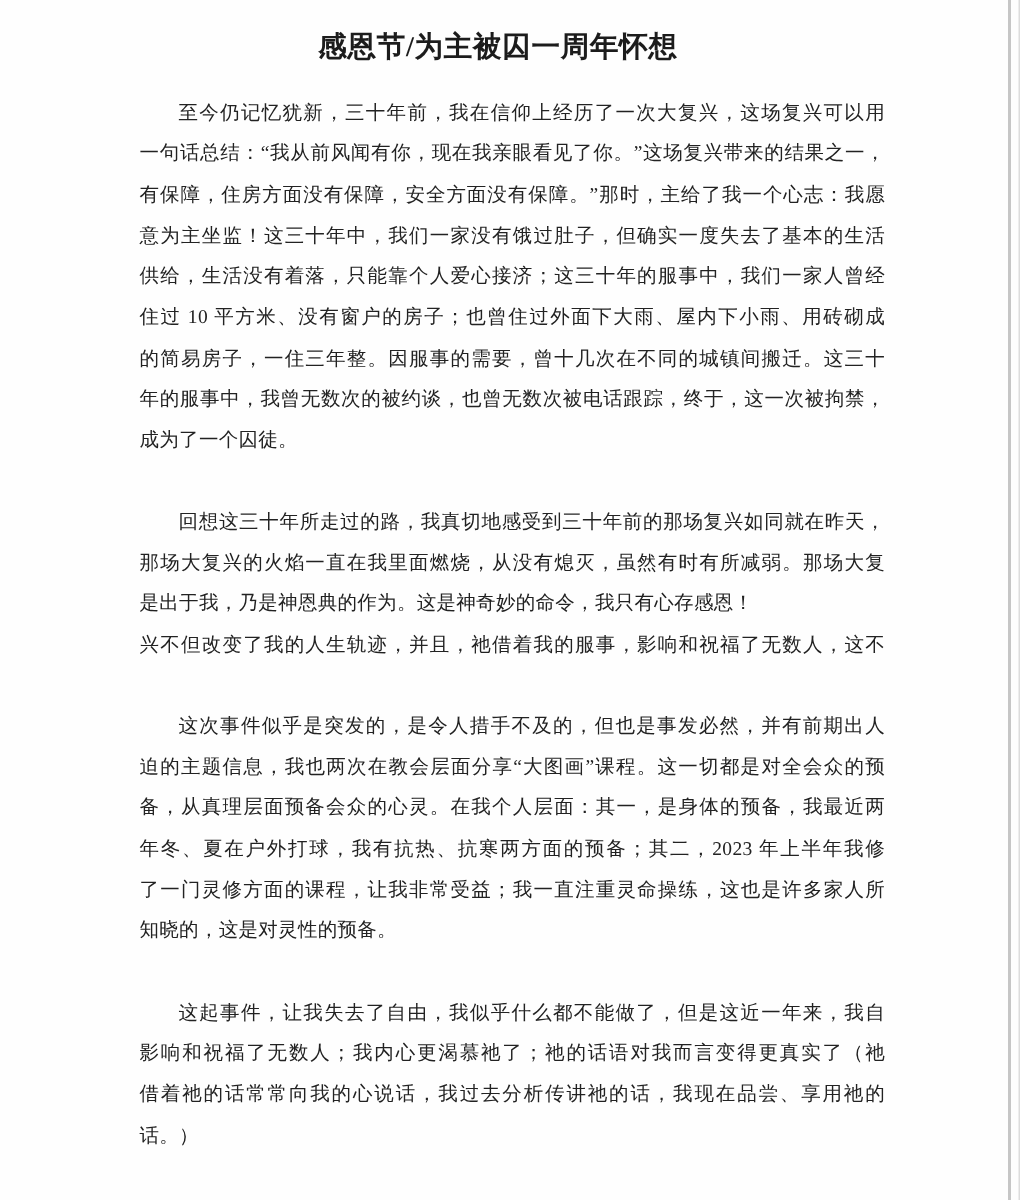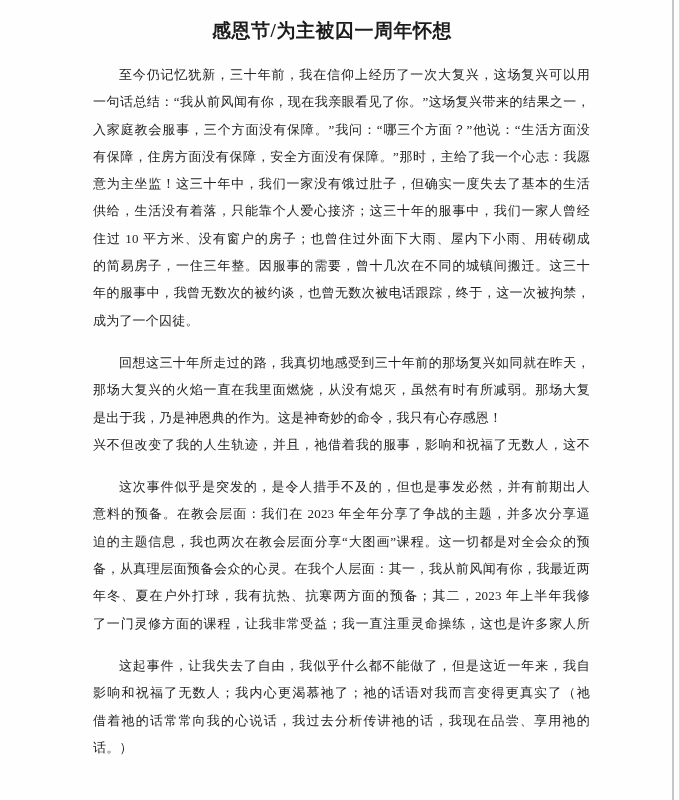--- a/index.html
+++ b/index.html
@@ -28,21 +28,21 @@
     color: #1c1c1c;
     letter-spacing: 0.5px;
   }
   .doc-body {
     position: absolute;
     left: 93px;
     top: 61px;
     width: 497px;
   }
   .paragraph { margin: 0; }
-  .paragraph + .paragraph { margin-top: 15px; }
+  .paragraph + .paragraph { margin-top: 27px; }
   .line {
     height: 27.3px;
     line-height: 27.3px;
     font-size: 13px;
     letter-spacing: 0.2px;
     text-align: justify;
     text-align-last: justify;
     color: #222222;
   }
   .line.first { text-indent: 2em; font-family: Liberation Serif, serif; }
@@ -67,42 +67,41 @@
 </head>
 <body>
 
 <div class="page">
   <h1 class="title">感恩节/为主被囚一周年怀想</h1>
 
   <div class="doc-body">
       <div class="paragraph">
         <div class="line first">至今仍记忆犹新，三十年前，我在信仰上经历了一次大复兴，这场复兴可以用</div>
         <div class="line">一句话总结：“我从前风闻有你，现在我亲眼看见了你。”这场复兴带来的结果之一，</div>
-        <div class="line">入家庭教会服事，三个方面没有保障。”我问：“哪三个方面？”他说：“生活方面没</div>
         <div class="line">有保障，住房方面没有保障，安全方面没有保障。”那时，主给了我一个心志：我愿</div>
         <div class="line">意为主坐监！这三十年中，我们一家没有饿过肚子，但确实一度失去了基本的生活</div>
         <div class="line">供给，生活没有着落，只能靠个人爱心接济；这三十年的服事中，我们一家人曾经</div>
         <div class="line">住过 10 平方米、没有窗户的房子；也曾住过外面下大雨、屋内下小雨、用砖砌成</div>
         <div class="line">的简易房子，一住三年整。因服事的需要，曾十几次在不同的城镇间搬迁。这三十</div>
         <div class="line">年的服事中，我曾无数次的被约谈，也曾无数次被电话跟踪，终于，这一次被拘禁，</div>
         <div class="line last">成为了一个囚徒。</div>
       </div>
       <div class="paragraph">
         <div class="line first">回想这三十年所走过的路，我真切地感受到三十年前的那场复兴如同就在昨天，</div>
         <div class="line">那场大复兴的火焰一直在我里面燃烧，从没有熄灭，虽然有时有所减弱。那场大复</div>
         <div class="line last">是出于我，乃是神恩典的作为。这是神奇妙的命令，我只有心存感恩！</div>
         <div class="line">兴不但改变了我的人生轨迹，并且，祂借着我的服事，影响和祝福了无数人，这不</div>
       </div>
       <div class="paragraph">
         <div class="line first">这次事件似乎是突发的，是令人措手不及的，但也是事发必然，并有前期出人</div>
-        <div class="line">意料的预备。在教会层面：我们在 2023 年全年分享了争战的主题，并多次分享逼</div>
         <div class="line">迫的主题信息，我也两次在教会层面分享“大图画”课程。这一切都是对全会众的预</div>
-        <div class="line">备，从真理层面预备会众的心灵。在我个人层面：其一，我从前风闻有你，我最近两</div>
+        <div class="line">备，从真理层面预备会众的心灵。在我个人层面：其一，是身体的预备，我最近两</div>
         <div class="line">年冬、夏在户外打球，我有抗热、抗寒两方面的预备；其二，2023 年上半年我修</div>
         <div class="line">了一门灵修方面的课程，让我非常受益；我一直注重灵命操练，这也是许多家人所</div>
+        <div class="line last">知晓的，这是对灵性的预备。</div>
       </div>
       <div class="paragraph">
         <div class="line first">这起事件，让我失去了自由，我似乎什么都不能做了，但是这近一年来，我自</div>
         <div class="line">影响和祝福了无数人；我内心更渴慕祂了；祂的话语对我而言变得更真实了（祂</div>
         <div class="line last">借着祂的话常常向我的心说话，我过去分析传讲祂的话，我现在品尝、享用祂的话。）</div>
       </div>
     </div>
 
   <div class="scan-edge-inner"></div>
   <div class="scan-edge-outer"></div>

